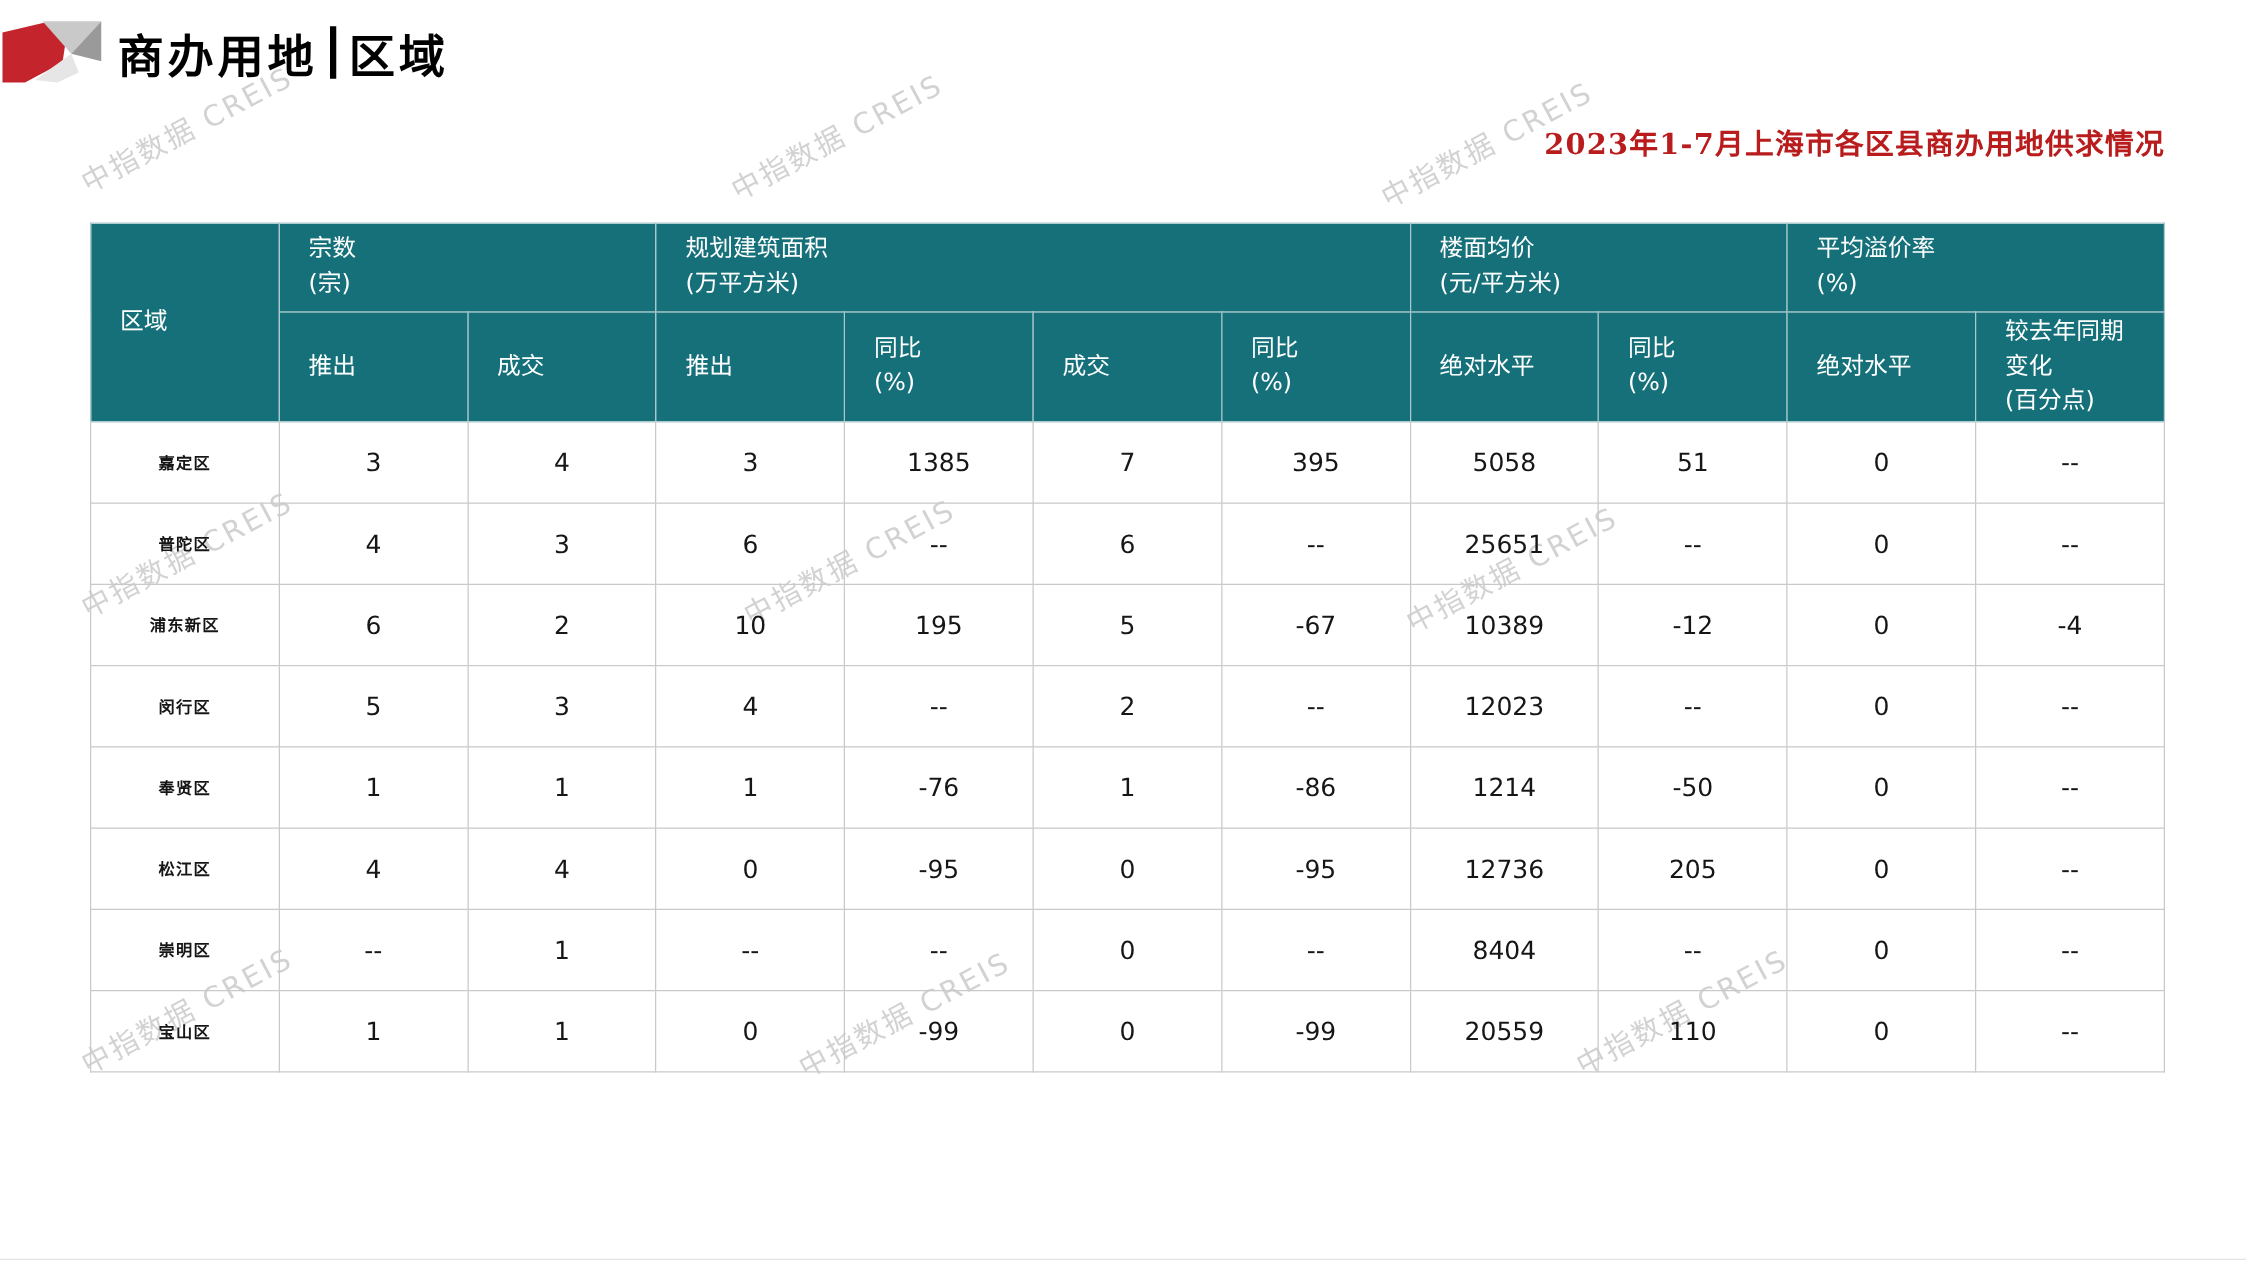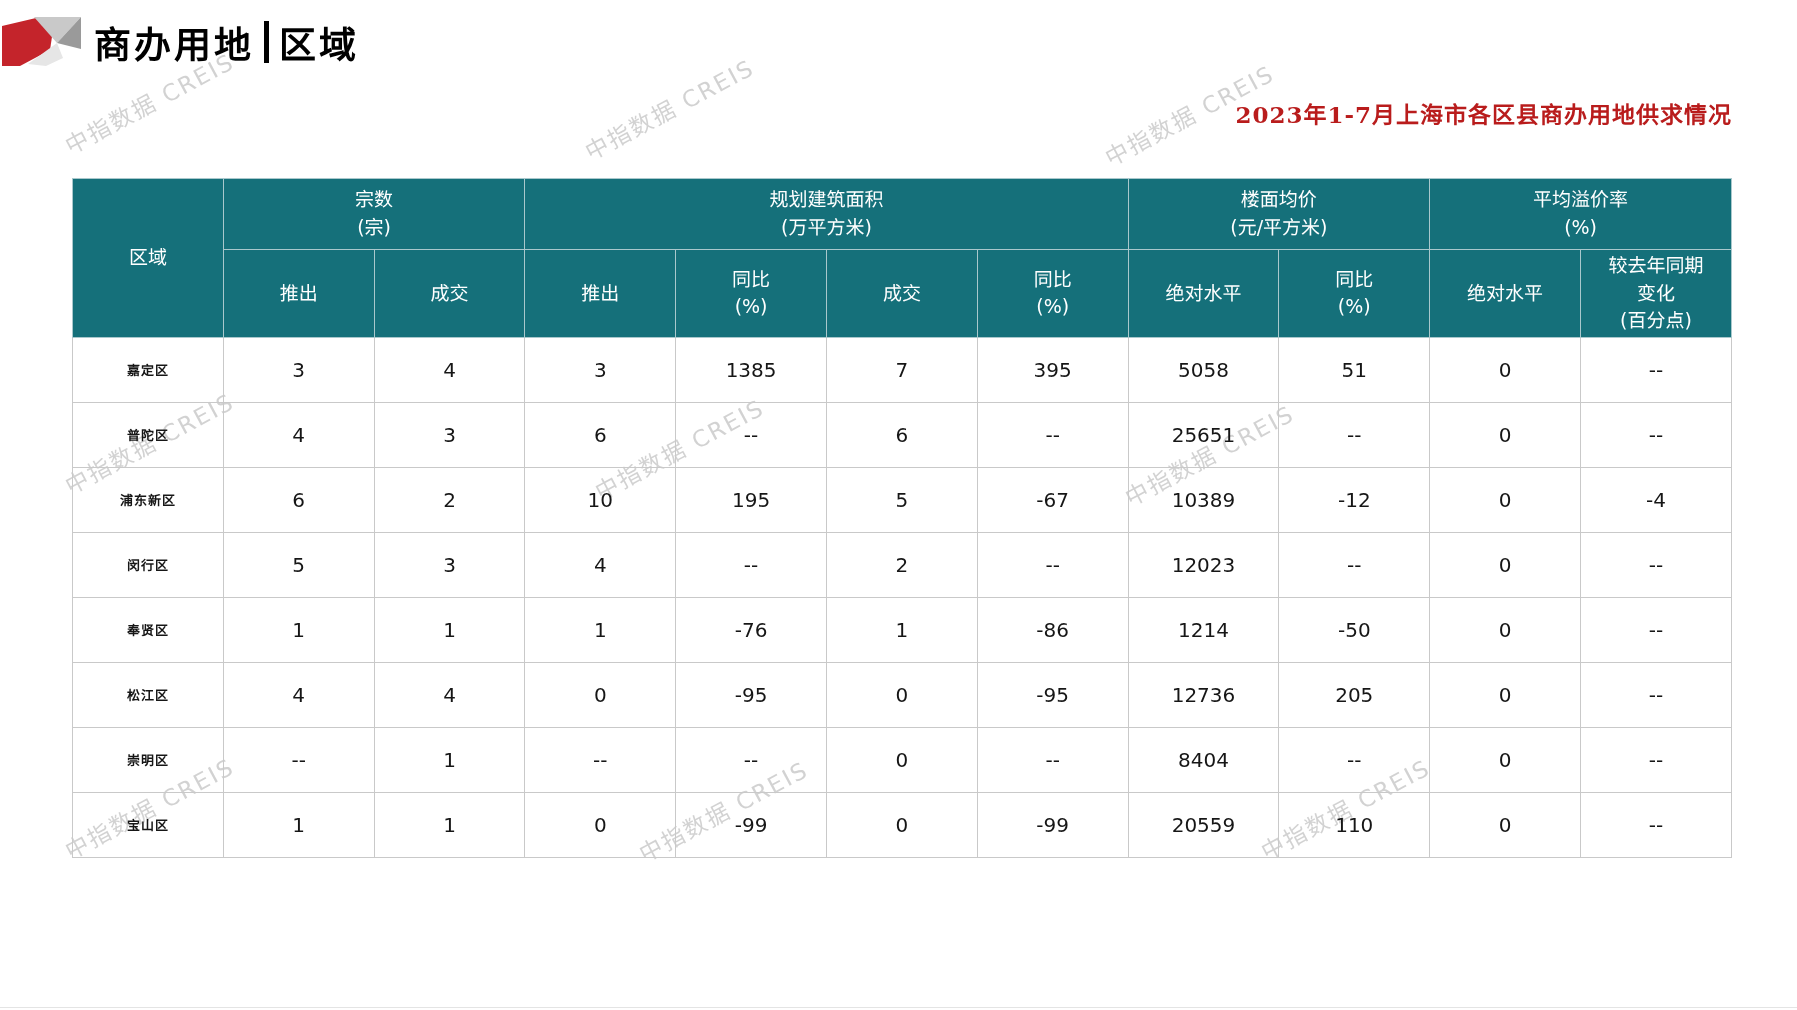--- a/index.html
+++ b/index.html
@@ -43,21 +43,21 @@
   .wm:nth-of-type(8){left:640px;top:837px;}
   .wm:nth-of-type(9){left:1262px;top:835px;}
   
   table.report{
     position:absolute;left:72px;top:178px;width:1660px;z-index:2;
     border-collapse:collapse;table-layout:fixed;background:transparent;
   }
   table.report th{
     background:#15707a;color:#ffffff;font-weight:400;
     font-size:19px;line-height:1.45;white-space:pre-line;
-    border:1px solid #a9c8cc;padding:2px 23px;text-align:center;vertical-align:middle;
+    border:1px solid #a9c8cc;padding:2px 23px;text-align:left;vertical-align:middle;
   }
   table.report thead tr.group-row th{height:66px;}
   table.report thead tr.sub-row th{height:79px;}
   table.report td{
     background:transparent;border:1px solid #c9c9c9;
     height:64px;padding:0 4px;text-align:center;vertical-align:middle;
     font-size:20px;color:#161616;
   }
   table.report td.region{font-size:13px;letter-spacing:1px;font-family:"DejaVu Serif","Liberation Serif",serif;font-weight:700;}
   

